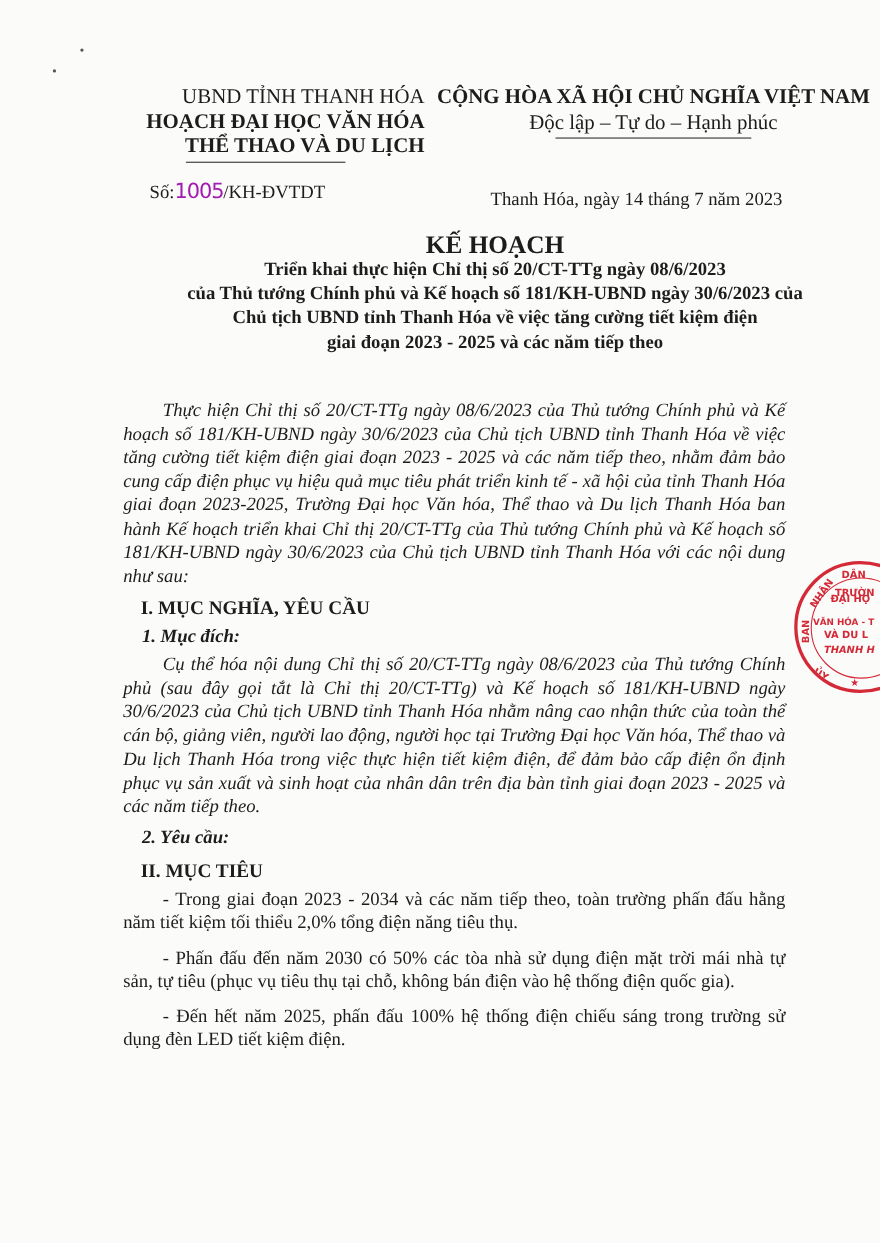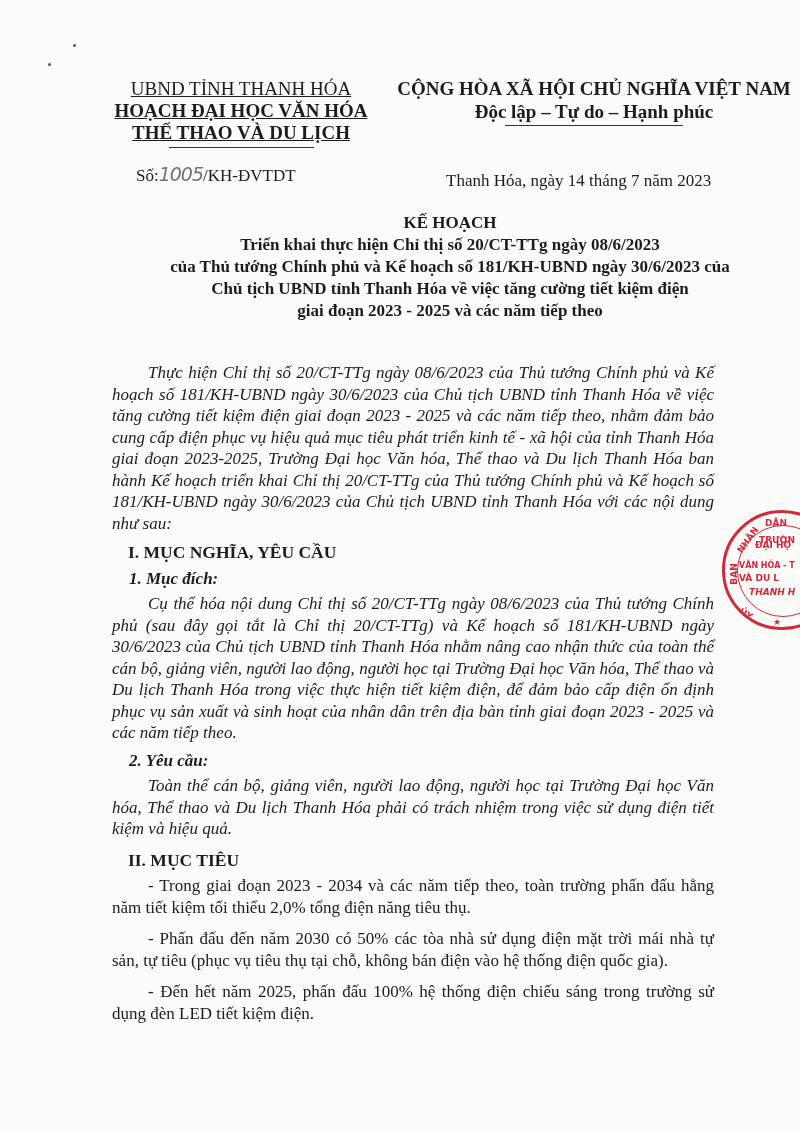--- a/index.html
+++ b/index.html
@@ -4,33 +4,33 @@
 <style>
   html, body { margin: 0; padding: 0; }
   body {
     width: 800px; height: 1130px; overflow: hidden;
     background: #fbfbfa;
     font-family: "Liberation Serif", "DejaVu Serif", serif;
     color: #1c1c1c;
     position: relative;
   }
   .page { position: absolute; left: 0; top: 0; width: 800px; height: 1130px; }
-  .hdr-left { position: absolute; left: 96px; top: 78px; width: 290px; text-align: center; text-decoration: underline; }
+  .hdr-left { position: absolute; left: 96px; top: 78px; width: 290px; text-align: right; }
   .hdr-left .l1 { font-size: 19px; line-height: 22px; }
   .hdr-left .l2, .hdr-left .l3 { font-size: 19px; font-weight: bold; line-height: 22px; }
   .hdr-left .rule { width: 145px; height: 1px; background: #333; margin: 3px auto 0; }
   .hdr-right { position: absolute; left: 394px; top: 78px; width: 400px; text-align: center; }
   .hdr-right .l1 { font-size: 19px; font-weight: bold; line-height: 22px; }
-  .hdr-right .l2 { font-size: 19px; font-weight: bold; line-height: 24px; }
+  .hdr-right .l2 { font-size: 19px; font-weight: normal; line-height: 24px; }
   .hdr-right .rule { width: 178px; height: 1px; background: #333; margin: 1px auto 0; }
   .docno { position: absolute; left: 136px; top: 163px; font-size: 17px; }
-  .docno .hand { font-family: "DejaVu Sans", sans-serif; color: #737373; font-style: italic; font-size: 19px; letter-spacing: -1px; }
+  .docno .hand { font-family: "DejaVu Sans", sans-serif; color: #a21caf; font-size: 19px; letter-spacing: -1px; }
   .place-date { position: absolute; left: 446px; top: 171px; font-size: 17px; }
   .title { position: absolute; left: 100px; top: 212px; width: 700px; text-align: center; font-weight: bold; }
-  .title .t1 { font-size: 17px; line-height: 22px; }
+  .title .t1 { font-size: 23px; line-height: 22px; }
   .title .t2 { font-size: 17px; line-height: 22px; }
   .body { position: absolute; left: 112px; top: 362px; width: 602px; font-size: 17px; line-height: 21.5px; }
   .p { text-align: justify; text-indent: 36px; margin: 0; font-style: italic; }
   .h1 { font-weight: bold; font-size: 17.5px; margin: 8px 0 4px 16px; }
   .h2 { font-weight: bold; font-size: 17px; margin: 0 0 4px 17px; font-style: italic; }
   .bullet { text-align: justify; text-indent: 36px; margin: 0 0 10px 0; }
   .stamp { position: absolute; left: 722px; top: 510px; width: 120px; height: 120px; border-radius: 50%; border: 3px solid #d42a38; box-sizing: border-box; color: #d42a38; font-family: "DejaVu Sans", sans-serif; font-weight: bold; overflow: hidden; }
   .stamp .inner { position: absolute; left: 12px; top: 12px; width: 90px; height: 90px; border-radius: 50%; border: 1.5px solid #d42a38; }
   .stamp span { position: absolute; font-size: 9px; white-space: nowrap; }
   .dot { position: absolute; width: 3px; height: 3px; border-radius: 50%; background: #555; }
@@ -68,33 +68,32 @@
     <div class="t2">Chủ tịch UBND tỉnh Thanh Hóa về việc tăng cường tiết kiệm điện</div>
     <div class="t2">giai đoạn 2023 - 2025 và các năm tiếp theo</div>
   </div>
 
   <div class="body">
     <p class="p">Thực hiện Chỉ thị số 20/CT-TTg ngày 08/6/2023 của Thủ tướng Chính phủ và Kế hoạch số 181/KH-UBND ngày 30/6/2023 của Chủ tịch UBND tỉnh Thanh Hóa về việc tăng cường tiết kiệm điện giai đoạn 2023 - 2025 và các năm tiếp theo, nhằm đảm bảo cung cấp điện phục vụ hiệu quả mục tiêu phát triển kinh tế - xã hội của tỉnh Thanh Hóa giai đoạn 2023-2025, Trường Đại học Văn hóa, Thể thao và Du lịch Thanh Hóa ban hành Kế hoạch triển khai Chỉ thị 20/CT-TTg của Thủ tướng Chính phủ và Kế hoạch số 181/KH-UBND ngày 30/6/2023 của Chủ tịch UBND tỉnh Thanh Hóa với các nội dung như sau:</p>
     <div class="h1">I.  MỤC NGHĨA, YÊU CẦU</div>
     <div class="h2">1.  Mục đích:</div>
     <p class="p">Cụ thể hóa nội dung Chỉ thị số 20/CT-TTg ngày 08/6/2023 của Thủ tướng Chính phủ (sau đây gọi tắt là Chỉ thị 20/CT-TTg) và Kế hoạch số 181/KH-UBND ngày 30/6/2023 của Chủ tịch UBND tỉnh Thanh Hóa nhằm nâng cao nhận thức của toàn thể cán bộ, giảng viên, người lao động, người học tại Trường Đại học Văn hóa, Thể thao và Du lịch Thanh Hóa trong việc thực hiện tiết kiệm điện, để đảm bảo cấp điện ổn định phục vụ sản xuất và sinh hoạt của nhân dân trên địa bàn tỉnh giai đoạn 2023 - 2025 và các năm tiếp theo.</p>
     <div class="h2" style="margin-top:6px">2.  Yêu cầu:</div>
-    <p class="p">Toàn thể cán bộ, giảng viên, người lao động, người học tại Trường Đại học Văn hóa, Thể thao và Du lịch Thanh Hóa phải có trách nhiệm trong việc sử dụng điện tiết kiệm và hiệu quả.</p>
     <div class="h1" style="margin-top:10px">II.  MỤC TIÊU</div>
     <p class="bullet">-  Trong giai đoạn 2023 - 2034 và các năm tiếp theo, toàn trường phấn đấu hằng năm tiết kiệm tối thiểu 2,0% tổng điện năng tiêu thụ.</p>
     <p class="bullet">-  Phấn đấu đến năm 2030 có 50% các tòa nhà sử dụng điện mặt trời mái nhà tự sản, tự tiêu (phục vụ tiêu thụ tại chỗ, không bán điện vào hệ thống điện quốc gia).</p>
     <p class="bullet">- Đến hết năm 2025, phấn đấu 100% hệ thống điện chiếu sáng trong trường sử dụng đèn LED tiết kiệm điện.</p>
   </div>
 
   <div class="stamp">
     <div class="inner"></div>
     <span style="left:40px;top:5px">DÂN</span>
     <span style="left:8px;top:22px;transform:rotate(-55deg)">NHÂN</span>
     <span style="left:-2px;top:56px;transform:rotate(-90deg)">BAN</span>
     <span style="left:34px;top:22px">TRƯỜN</span>
     <span style="left:30px;top:27px">ĐẠI HỌ</span>
     <span style="left:14px;top:48px;font-size:8px">VĂN HÓA - T</span>
-    <span style="left:14px;top:60px">VÀ DU L</span>
+    <span style="left:24px;top:60px">VÀ DU L</span>
     <span style="left:24px;top:74px;font-style:italic">THANH H</span>
     <span style="left:14px;top:96px;transform:rotate(30deg)">ỦY</span>
     <span style="left:48px;top:104px">★</span>
   </div>
 </div>
 
 </body></html>

